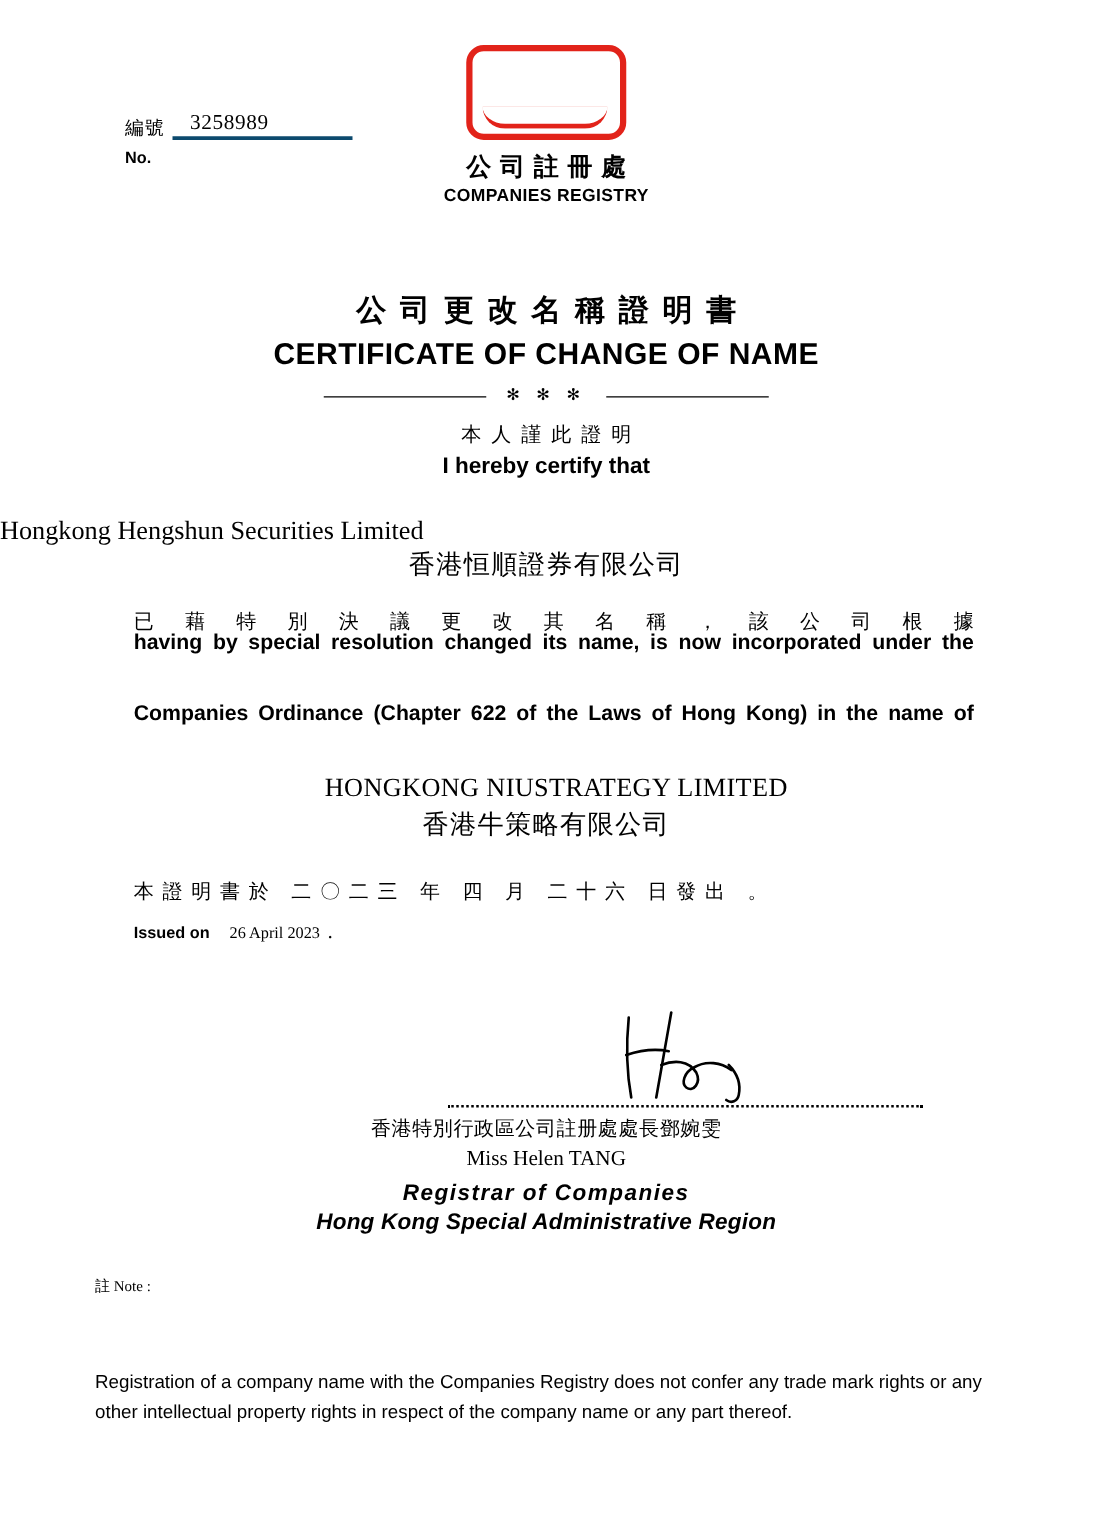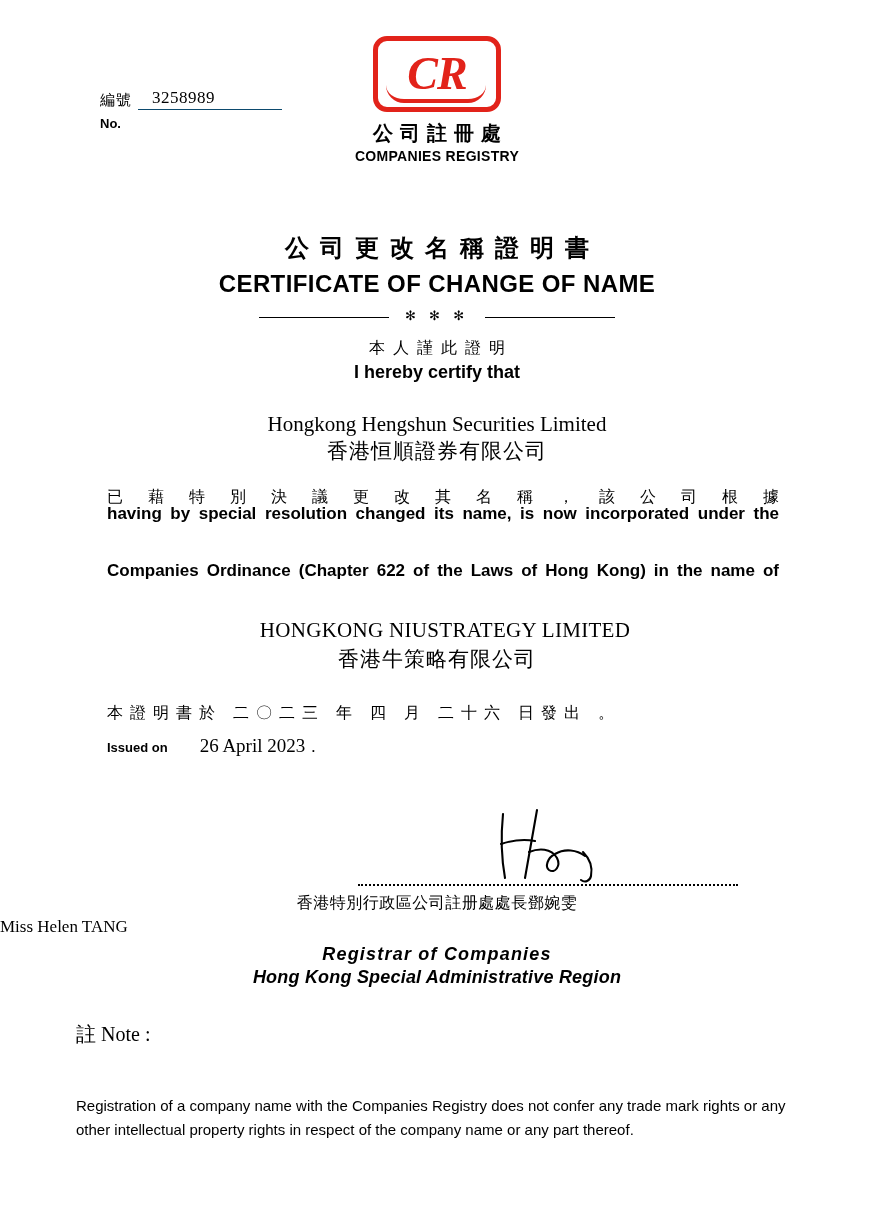--- a/index.html
+++ b/index.html
@@ -37,21 +37,21 @@
   .no-label-cn {
     font-family: "Liberation Serif", serif;
     font-size: 15px;
     letter-spacing: 1px;
     white-space: nowrap;
   }
   .no-value {
     font-family: "Liberation Serif", serif;
     font-size: 17px;
     letter-spacing: 0.5px;
-    border-bottom: 1px solid #0c4a6e;
+    border-bottom: 3px solid #0c4a6e;
     padding: 0 10px 1px 14px;
     margin-left: 6px;
     min-width: 120px;
     text-align: left;
   }
   .no-label-en {
     font-family: "Liberation Sans", sans-serif;
     font-size: 13px;
     font-weight: bold;
     margin-top: 6px;
@@ -175,21 +175,21 @@
     font-family: "Liberation Sans", sans-serif;
     font-weight: bold;
     font-size: 18px;
   }
 
   
   .oldname-en {
     position: absolute;
     left: 0; right: 0;
     top: 412px;
-    text-align: center;
+    text-align: left;
     font-family: "Liberation Serif", serif;
     font-size: 21px;
   }
   .oldname-cn {
     position: absolute;
     left: 0; right: 0;
     top: 437px;
     text-align: center;
     font-family: "Liberation Serif", serif;
     font-size: 21px;
@@ -277,22 +277,22 @@
     display: flex;
     align-items: baseline;
   }
   .issued-en-label {
     font-family: "Liberation Sans", sans-serif;
     font-weight: bold;
     font-size: 13px;
   }
   .issued-en-date {
     font-family: "Liberation Serif", serif;
-    font-size: 19px;
-    margin-left: 32px;
+    font-size: 13px;
+    margin-left: 16px;
   }
   .issued-en-period {
     font-family: "Liberation Serif", serif;
     font-size: 17px;
     margin-left: 6px;
   }
 
   
   .signature {
     position: absolute;
@@ -315,21 +315,21 @@
     top: 893px;
     text-align: center;
     font-family: "Liberation Serif", serif;
     font-size: 16px;
     letter-spacing: 0.5px;
   }
   .sig-name {
     position: absolute;
     left: 0; right: 0;
     top: 917px;
-    text-align: left;
+    text-align: center;
     font-family: "Liberation Serif", serif;
     font-size: 17px;
   }
   .sig-role1 {
     position: absolute;
     left: 0; right: 0;
     top: 944px;
     text-align: center;
     font-family: "Liberation Sans", sans-serif;
     font-weight: bold;
@@ -348,21 +348,21 @@
     font-size: 18px;
     letter-spacing: 0.2px;
   }
 
   
   .note-label {
     position: absolute;
     left: 76px;
     top: 1021px;
     font-family: "Liberation Serif", serif;
-    font-size: 20px;
+    font-size: 12px;
   }
   .note-cn {
     position: absolute;
     left: 76px;
     width: 730px;
     top: 1046px;
     font-family: "Liberation Serif", serif;
     font-size: 16px;
     line-height: 25px;
   }
@@ -384,21 +384,20 @@
   <div class="no-block">
     <div class="no-row">
       <span class="no-label-cn">編號</span>
       <span class="no-value">3258989</span>
     </div>
     <div class="no-label-en">No.</div>
   </div>
 
   <div class="logo-wrap">
     <div class="cr-mark">
-      <div class="cr-text">CR</div>
       <div class="cr-swoosh"></div>
     </div>
     <div class="logo-cn">公司註冊處</div>
     <div class="logo-en">COMPANIES REGISTRY</div>
   </div>
 
   <div class="title-cn">公司更改名稱證明書</div>
   <div class="title-en">CERTIFICATE OF CHANGE OF NAME</div>
 
   <div class="stars-row">

